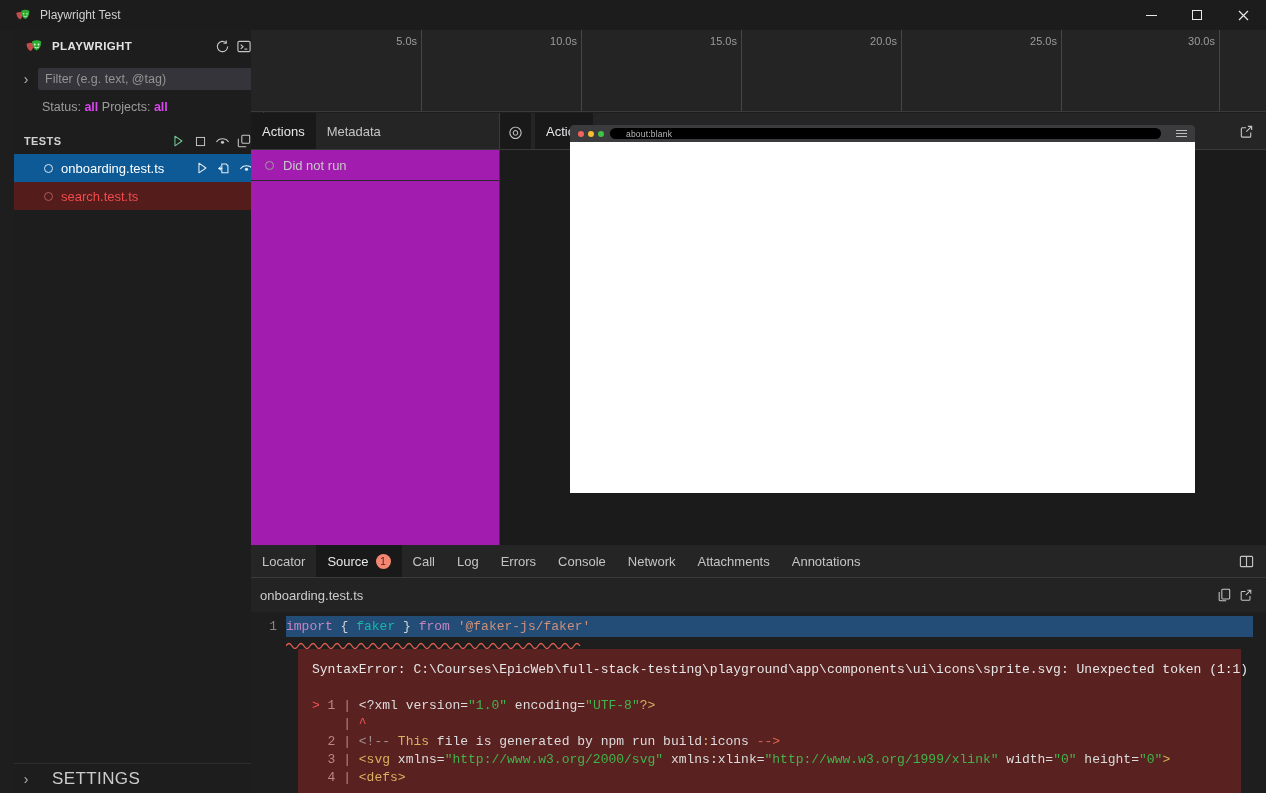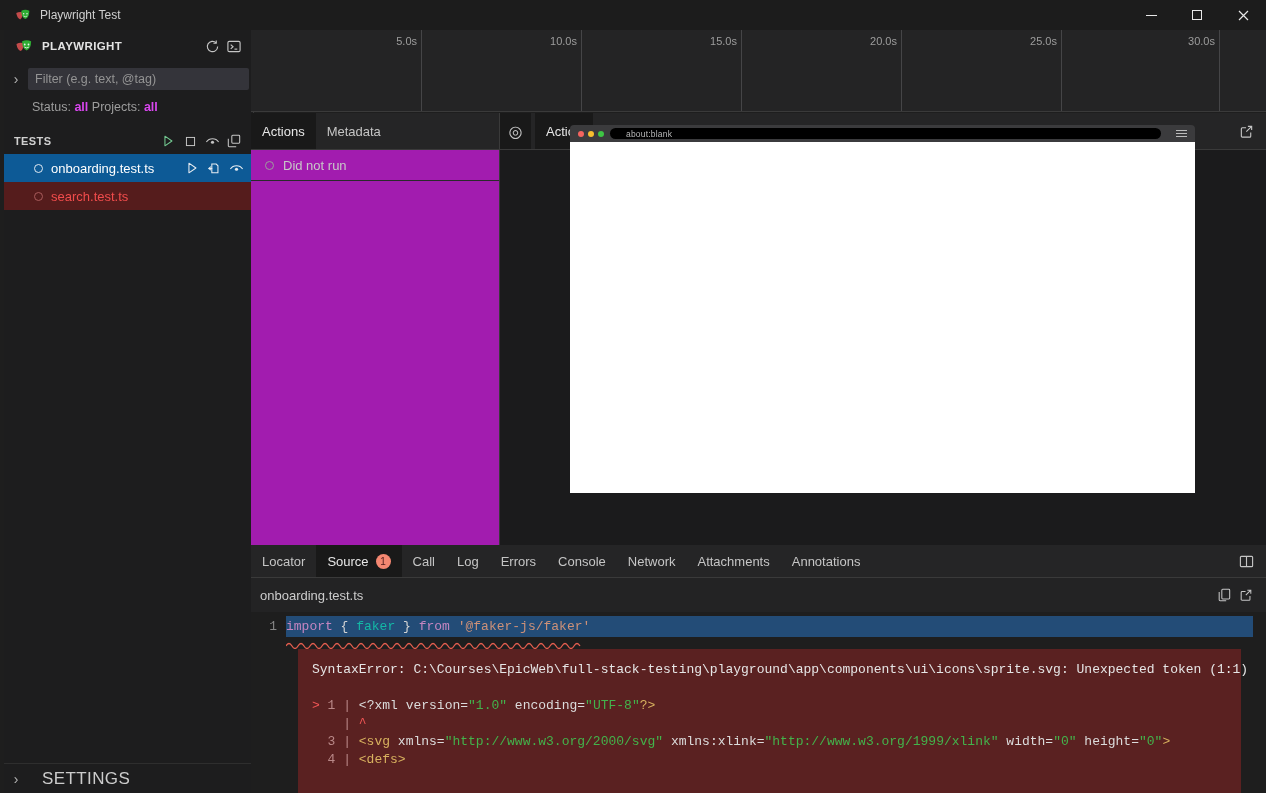--- a/index.html
+++ b/index.html
@@ -16,21 +16,21 @@
   .titlebar { position:absolute; left:0; top:0; width:1266px; height:30px;
     background:#1c1c1c; display:flex; align-items:center; }
   .titlebar .appicon { margin-left:15px; }
   .titlebar .title { margin-left:9px; font-size:12px; color:#cfcfcf; }
   .wincontrols { margin-left:auto; display:flex; height:100%; }
   .winbtn { width:46px; height:100%; display:flex; align-items:center; justify-content:center; }
   .min-glyph { width:11px; height:1px; background:#e8e8e8; }
   .max-glyph { width:10px; height:10px; border:1px solid #e8e8e8; }
 
   
-  .sidebar { position:absolute; left:4px; top:30px; width:250px; height:763px;
+  .sidebar { position:absolute; left:14px; top:30px; width:250px; height:763px;
     background:#1d1d1e; border-right:1px solid #3a3a3a; }
   .pw-header { height:32px; display:flex; align-items:center; padding:0 8px 0 10px; }
   .pw-header .label { font-weight:bold; font-size:11.5px; letter-spacing:.4px; color:#e3e3e3; margin-left:8px; }
   .pw-header .spacer { flex:1; }
   .iconbtn { width:22px; height:22px; display:flex; align-items:center; justify-content:center; border-radius:3px; }
   .filter-row { display:flex; align-items:center; height:26px; margin-top:4px; padding-right:4px; }
   .twisty { width:24px; text-align:center; color:#b5b5b5; font-size:14px; }
   .filter-input { flex:1; height:22px; background:#34343a; border:none; outline:none; border-radius:2px;
     color:#84cc16; font-size:12.5px; padding:0 7px; font-family:"Liberation Sans",sans-serif; }
   .filter-input::placeholder { color:#949494; }
@@ -400,19 +400,20 @@
           <span class="lcontent"><span class="tok-kw">import</span><span class="tok-pl"> { </span><span class="tok-var">faker</span><span class="tok-pl"> } </span><span class="tok-kw">from</span><span class="tok-pl"> </span><span class="tok-str">'@faker-js/faker'</span></span>
         </div>
         <svg class="squiggle" width="298" height="8">
           <path stroke="#e25d4e" stroke-width="1.3" fill="none" d="M0,5 q3,-5 6,0 t6,0 t6,0 t6,0 t6,0 t6,0 t6,0 t6,0 t6,0 t6,0 t6,0 t6,0 t6,0 t6,0 t6,0 t6,0 t6,0 t6,0 t6,0 t6,0 t6,0 t6,0 t6,0 t6,0 t6,0 t6,0 t6,0 t6,0 t6,0 t6,0 t6,0 t6,0 t6,0 t6,0 t6,0 t6,0 t6,0 t6,0 t6,0 t6,0 t6,0 t6,0 t6,0 t6,0 t6,0 t6,0 t6,0 t6,0 t6,0"></path>
         </svg>
 
         <div class="errblock">
           <pre class="eline msg">SyntaxError: C:\Courses\EpicWeb\full-stack-testing\playground\app\components\ui\icons\sprite.svg: Unexpected token (1:1)</pre>
           <pre class="eline"><span class="tok-mark">&gt; </span><span class="tok-dim">1 | </span><span class="tok-w">&lt;?xml version=</span><span class="tok-g">"1.0"</span><span class="tok-w"> encoding=</span><span class="tok-g">"UTF-8"</span><span class="tok-y">?&gt;</span></pre>
           <pre class="eline"><span class="tok-dim">    | </span><span class="tok-mark">^</span></pre>
+          <pre class="eline"><span class="tok-dim">  2 | </span><span class="tok-c">&lt;!-- </span><span class="tok-y">This</span><span class="tok-w"> file is generated by npm run build</span><span class="tok-y">:</span><span class="tok-w">icons </span><span class="tok-r">--&gt;</span></pre>
           <pre class="eline"><span class="tok-dim">  3 | </span><span class="tok-y">&lt;svg</span><span class="tok-w"> xmlns=</span><span class="tok-g">"http://www.w3.org/2000/svg"</span><span class="tok-w"> xmlns:xlink=</span><span class="tok-g">"http://www.w3.org/1999/xlink"</span><span class="tok-w"> width=</span><span class="tok-g">"0"</span><span class="tok-w"> height=</span><span class="tok-g">"0"</span><span class="tok-y">&gt;</span></pre>
           <pre class="eline"><span class="tok-dim">  4 | </span><span class="tok-y">&lt;defs&gt;</span></pre>
         </div>
       </div>
     </div>
   </div>
 </div>
 
 </body></html>

